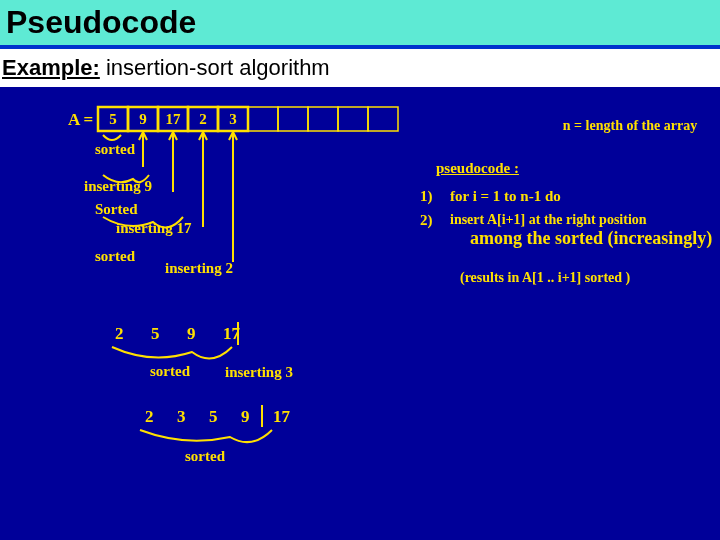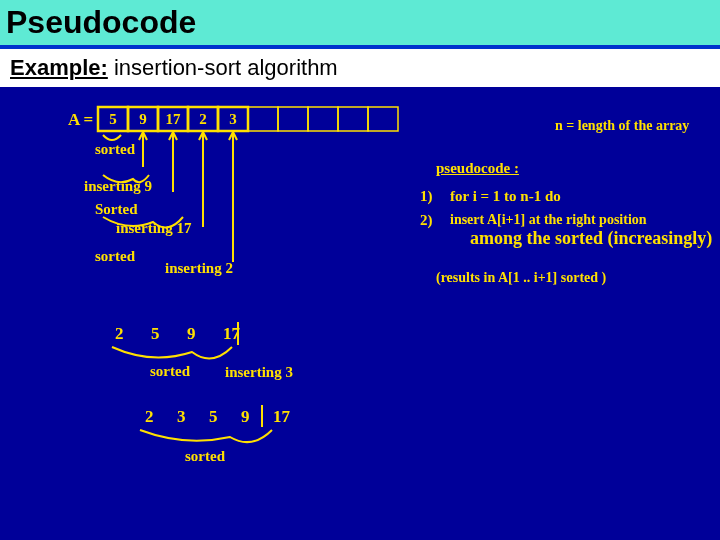--- a/index.html
+++ b/index.html
@@ -25,21 +25,21 @@
     color: black;
   }
   .section-ref {
     font-family: "Courier New", monospace;
     font-size: 15px;
     color: black;
     letter-spacing: 0.5px;
   }
   .example-bar {
     background: white;
-    padding: 6px 10px 6px 10px;
+    padding: 6px 10px 6px 2px;
     font-size: 22px;
     color: black;
   }
   .example-label {
     text-decoration: underline;
     font-weight: bold;
   }
   .canvas {
     position: relative;
     width: 720px;
@@ -142,25 +142,25 @@
   <span class="hand" style="left:95px; top:53px;">sorted</span>
   <span class="hand" style="left:84px; top:90px;">inserting 9</span>
   <span class="hand" style="left:95px; top:113px;">Sorted</span>
   <span class="hand" style="left:116px; top:132px;">inserting 17</span>
   <span class="hand" style="left:95px; top:160px;">sorted</span>
   <span class="hand" style="left:165px; top:172px;">inserting 2</span>
   <span class="hand" style="left:150px; top:275px;">sorted</span>
   <span class="hand" style="left:225px; top:276px;">inserting 3</span>
   <span class="hand" style="left:185px; top:360px;">sorted</span>
 
-  <span class="hand right-block" style="left:555px; top:30px; font-size:14px; white-space:normal; width:150px;">n = length of the array</span>
+  <span class="hand right-block" style="left:555px; top:30px; font-size:14px; white-space:normal; width:150px;text-align:center;">n = length of the array</span>
 
   <span class="hand hand-underline" style="left:400px; top:72px;margin-left:36px;">pseudocode :</span>
 
   <span class="hand" style="left:420px; top:100px;">1)</span>
   <span class="hand" style="left:450px; top:100px;">for i = 1  to  n-1  do</span>
 
   <span class="hand" style="left:420px; top:124px;">2)</span>
   <span class="hand" style="left:450px; top:124px; font-size:14px;">insert A[i+1] at the right position</span>
   <span class="hand" style="left:470px; top:142px; font-size:18px;">among the sorted (increasingly)</span>
-  <span class="hand" style="left:436px; top:182px; font-size:14px;">(results in  A[1 .. i+1] sorted )</span>
+  <span class="hand" style="left:460px; top:182px; font-size:14px;">(results in  A[1 .. i+1] sorted )</span>
 
 </div>
 
 </body></html>

